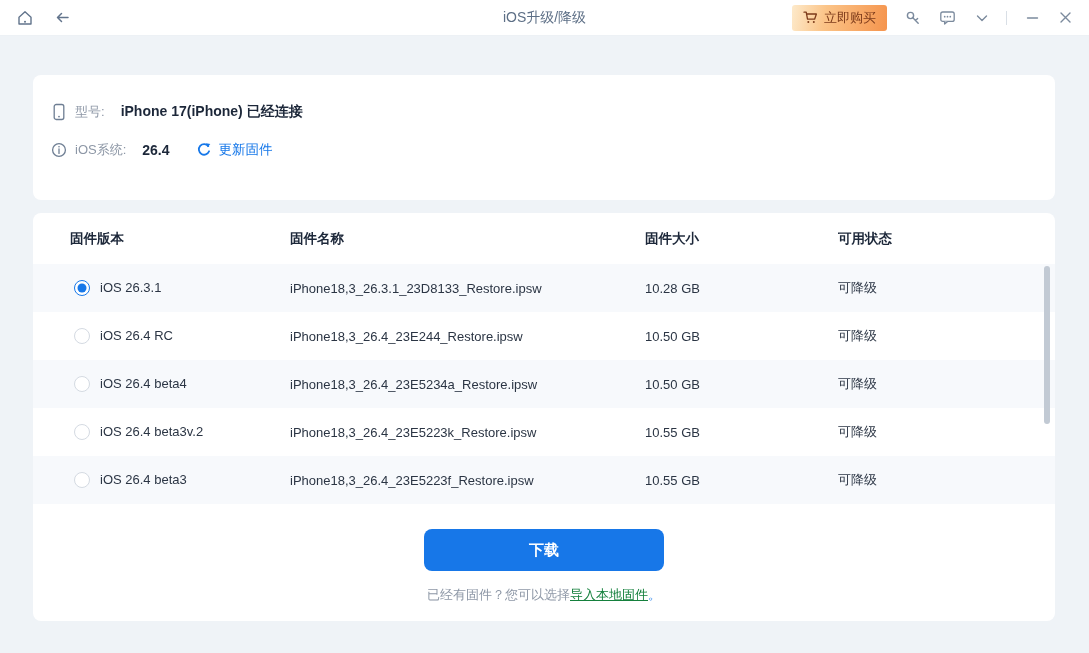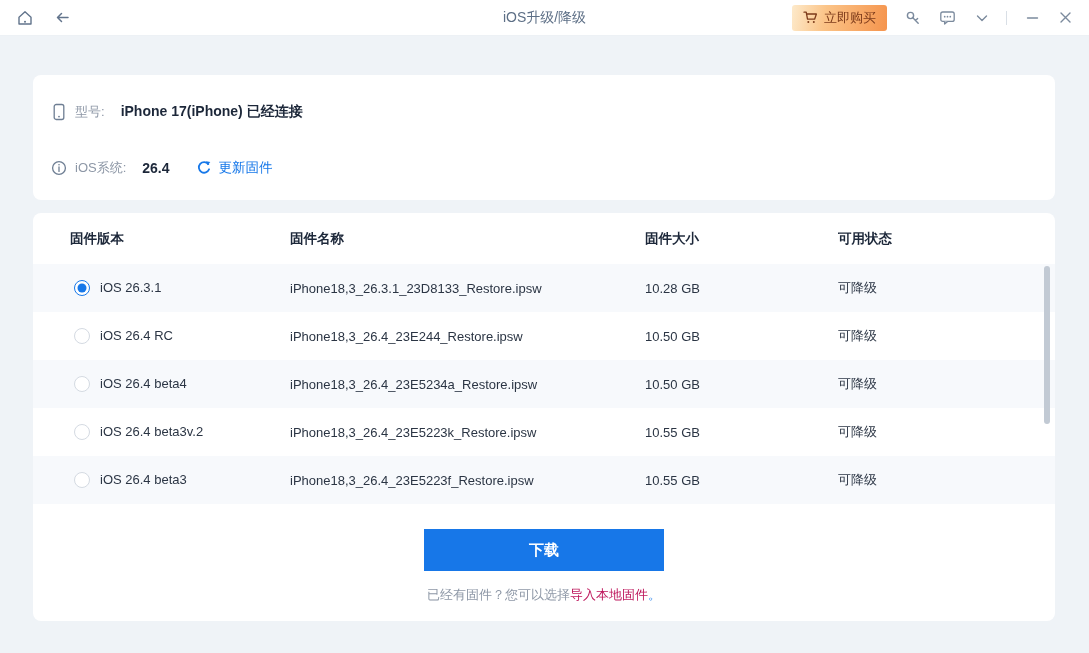--- a/index.html
+++ b/index.html
@@ -38,21 +38,21 @@
     color:#7b8a9d;margin-left:18px;cursor:pointer;}
   .tb-divider{width:1px;height:14px;background:#d9dfe6;margin-left:16px;}
 
   
   .card{background:#ffffff;border-radius:8px;margin:0 33px;box-sizing:border-box;}
   .device-card{
     margin-top:39px;height:125px;width:1022px;
     padding:28px 18px;box-sizing:border-box;
   }
   .info-row{display:flex;align-items:center;}
-  .info-row + .info-row{margin-top:38px;}
+  .info-row + .info-row{margin-top:20px;}
   .info-icon{display:inline-flex;color:#6e7e93;margin-right:8px;}
   .label{font-size:13px;color:#8d97a6;}
   .value{font-size:14px;font-weight:bold;color:#1c2739;margin-left:16px;}
   .refresh{display:inline-flex;color:#1778e9;margin-left:26px;margin-right:7px;cursor:pointer;}
   .link{font-size:13.5px;color:#1778e9;cursor:pointer;text-decoration:none;}
 
   
   .table-card{
     margin-top:13px;height:408px;width:1022px;
     position:relative;
@@ -81,26 +81,26 @@
     background:#1778e9;transform:translate(-50%,-50%);
   }
   .scroll-thumb{
     position:absolute;right:5px;top:53px;
     width:6px;height:158px;border-radius:3px;
     background:#c2cad4;
   }
   .download{
     display:block;margin:25px auto 8px;
     width:240px;height:42px;
-    background:#1777e8;border:none;border-radius:0;
+    background:#1777e8;border:none;border-radius:8px;
     color:#ffffff;font-size:15px;font-weight:bold;
     font-family:inherit;cursor:pointer;
   }
   .hint{margin-top:15px;text-align:center;font-size:13px;color:#8d97a6;}
-  .hint a{color:#be185d;cursor:pointer;}
+  .hint a{color:#15803d;text-decoration:underline;cursor:pointer;}
   .hint .suffix{color:#1778e9;}
   svg{display:block;}
 </style>
 </head>
 <body>
 
 <div class="app">
 
   <div class="titlebar">
     <span class="tb-icon">

